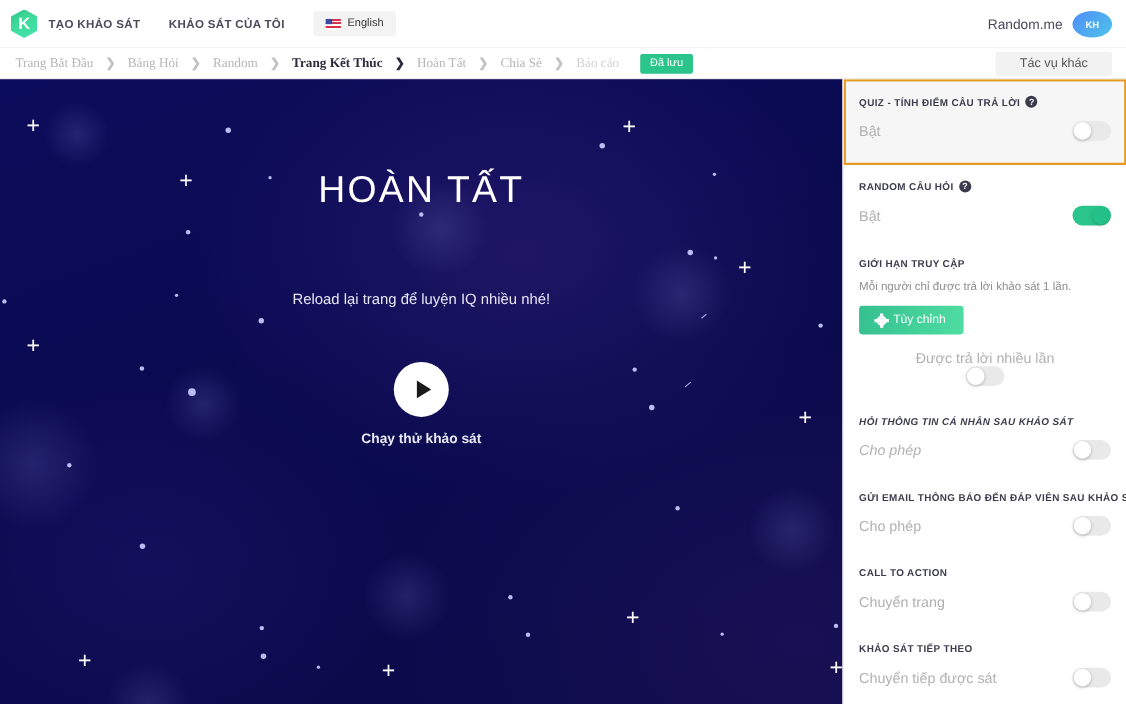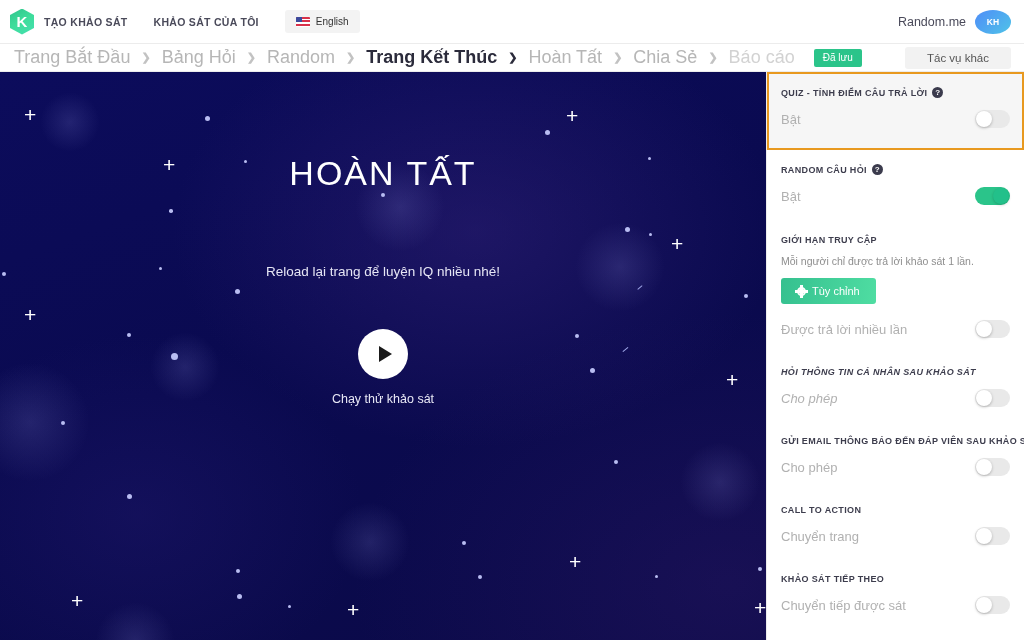--- a/index.html
+++ b/index.html
@@ -65,21 +65,21 @@
     cursor: pointer;
   }
 
   
   .crumbbar {
     position: absolute; top: 44px; left: 0; width: 1024px; height: 28px;
     background: #ffffff; border-bottom: 1px solid #ececec;
     display: flex; align-items: center; padding-left: 14px;
   }
   .crumb {
-    font-size: 18px; color: #b6b6b6; cursor: pointer; white-space: nowrap;
+    font-size: 12px; color: #b6b6b6; cursor: pointer; white-space: nowrap; font-family: Liberation Serif, serif;
   }
   .crumb.active { color: #2b2b3b; font-weight: bold; }
   .crumb.dim { color: #d2d2d2; }
   .crumb-sep {
     font-size: 11px; color: #c2c2c2; margin: 0 11px; font-weight: bold;
   }
   .crumb-sep.strong { color: #2b2b3b; }
   .saved-badge {
     margin-left: 19px; background: #2bc48a; color: #fff;
     font-size: 10px; border-radius: 2px; padding: 3px 9px 4px;
@@ -131,21 +131,21 @@
     background: #ffffff; cursor: pointer;
     display: flex; align-items: center; justify-content: center;
   }
   .play-tri {
     width: 0; height: 0;
     border-left: 13px solid #1a1a1a;
     border-top: 8px solid transparent;
     border-bottom: 8px solid transparent;
     margin-left: 4px;
   }
-  .play-label { margin-top: 13px; color: #e8e8f6; font-size: 12.5px; }
+  .play-label { margin-top: 13px; color: #e8e8f6; font-size: 12.5px; font-weight: bold; }
 
   
   .panel {
     position: absolute; top: 72px; right: 0; width: 258px; height: 568px;
     background: #ffffff; overflow: hidden;
     border-left: 1px solid #ececec;
   }
   .setting {
     padding: 14px 14px 0 14px; position: relative;
   }
@@ -333,21 +333,21 @@
 
     <div class="setting" style="padding-top:28px;">
       <div class="s-title">
         <span>GIỚI HẠN TRUY CẬP</span>
       </div>
       <div class="s-desc">Mỗi người chỉ được trả lời khảo sát 1 lần.</div>
       <button class="custom-btn">
         <span class="gear"></span>
         <span>Tùy chỉnh</span>
       </button>
-      <div class="s-row" style="margin-top:14px;">
+      <div class="s-row" style="margin-top:14px;flex-direction:column;">
         <span class="s-value">Được trả lời nhiều lần</span>
         <span class="toggle">
             <span class="knob"></span>
           </span>
       </div>
     </div>
 
     <div class="setting" style="padding-top:27px;font-style:italic;">
       <div class="s-title">
         <span>HỎI THÔNG TIN CÁ NHÂN SAU KHẢO SÁT</span>

